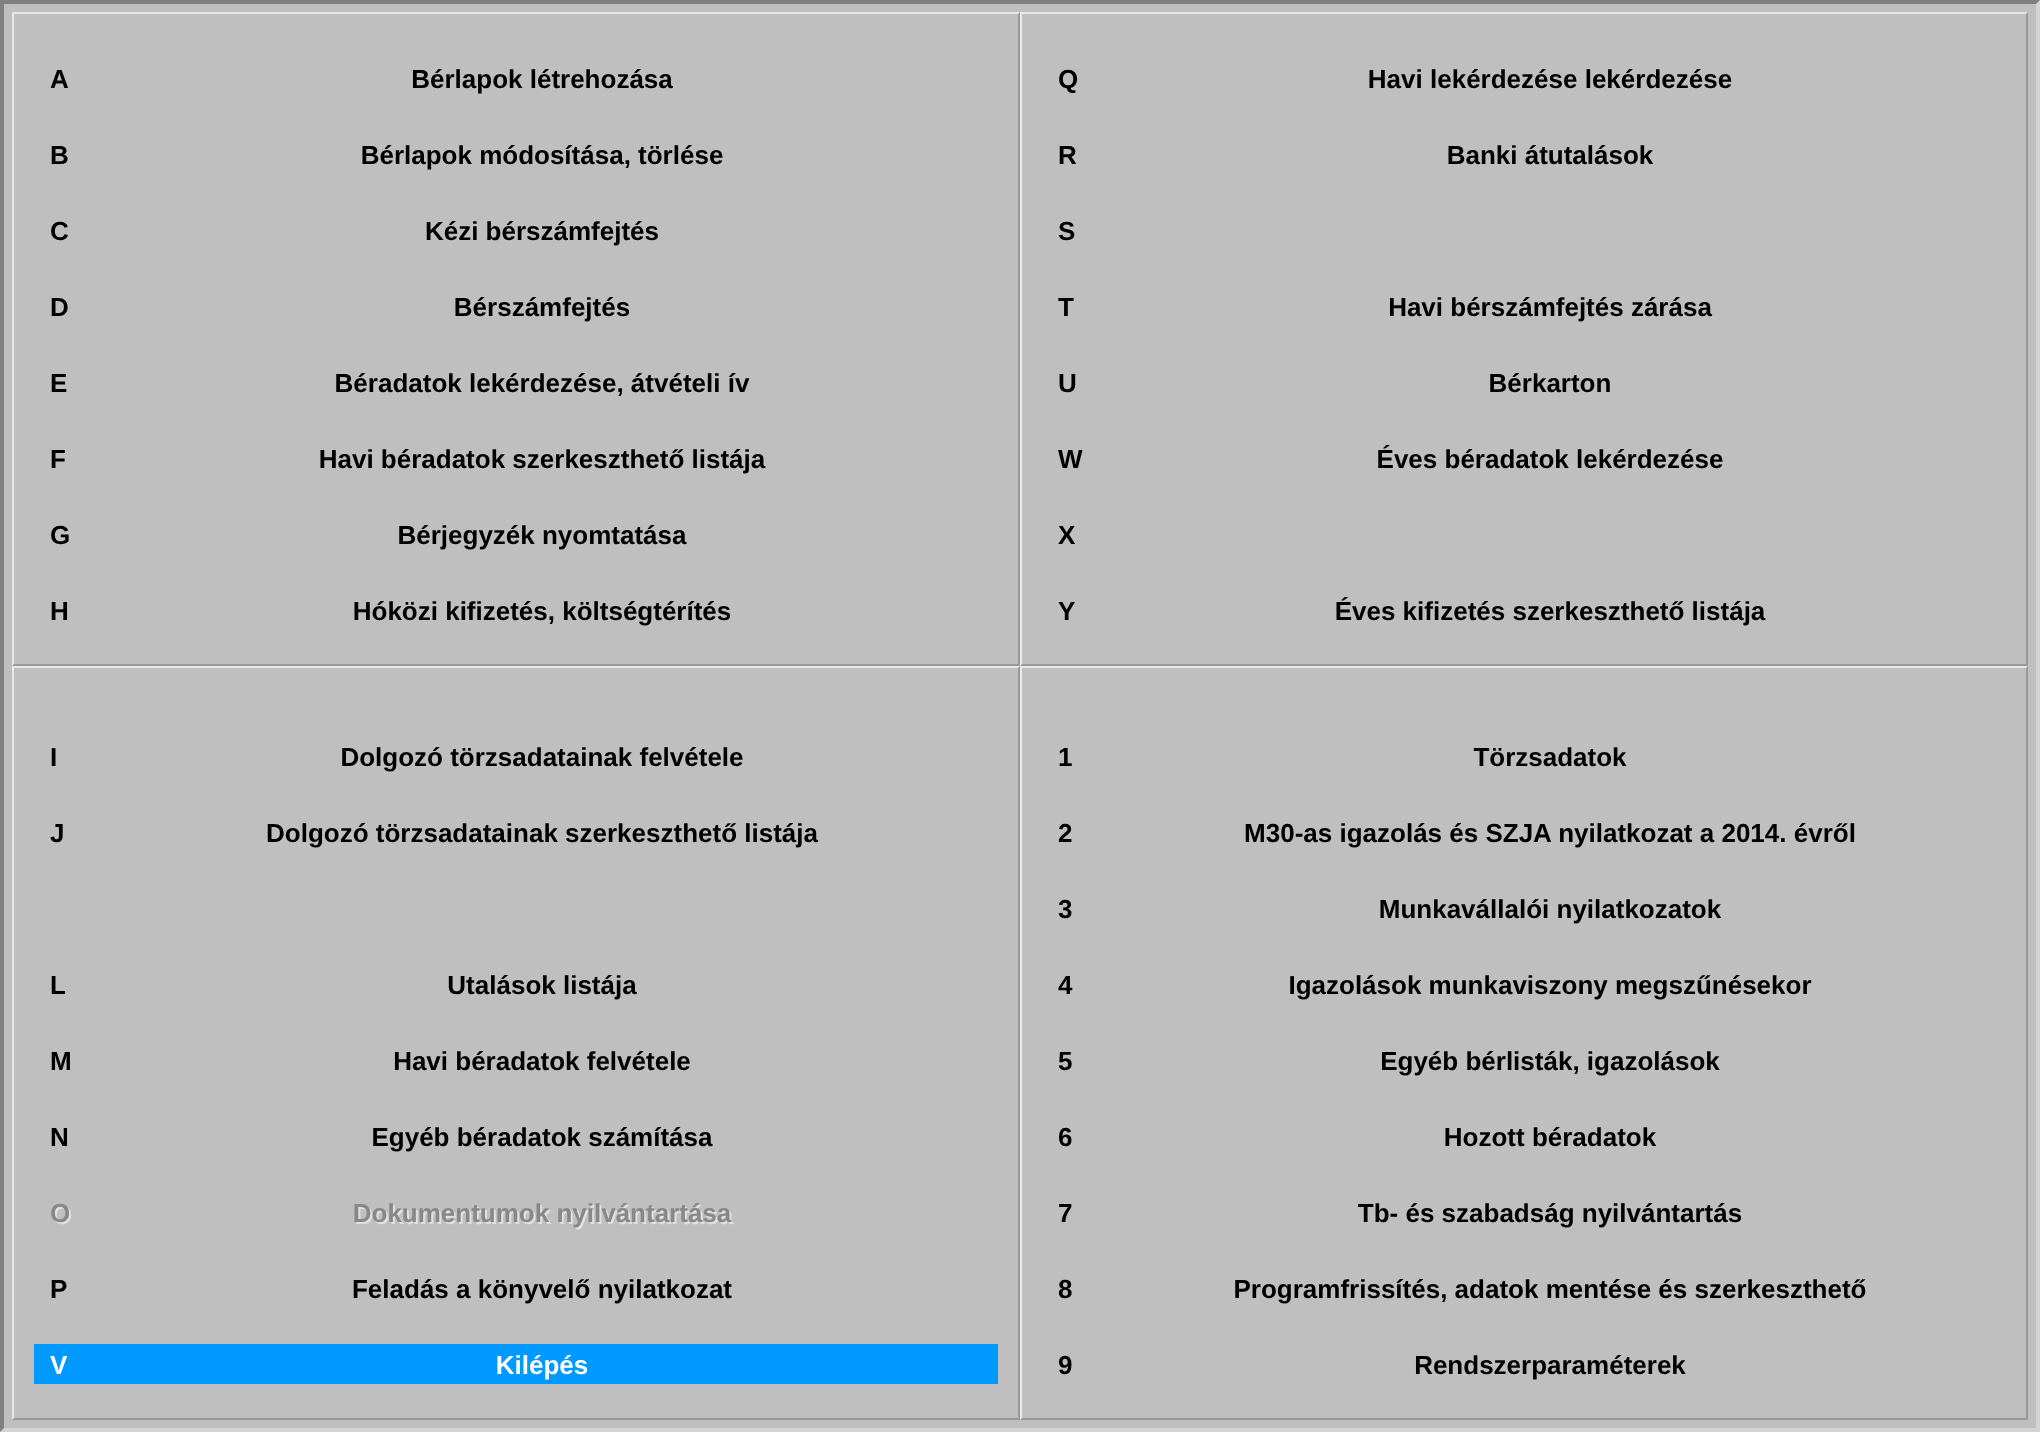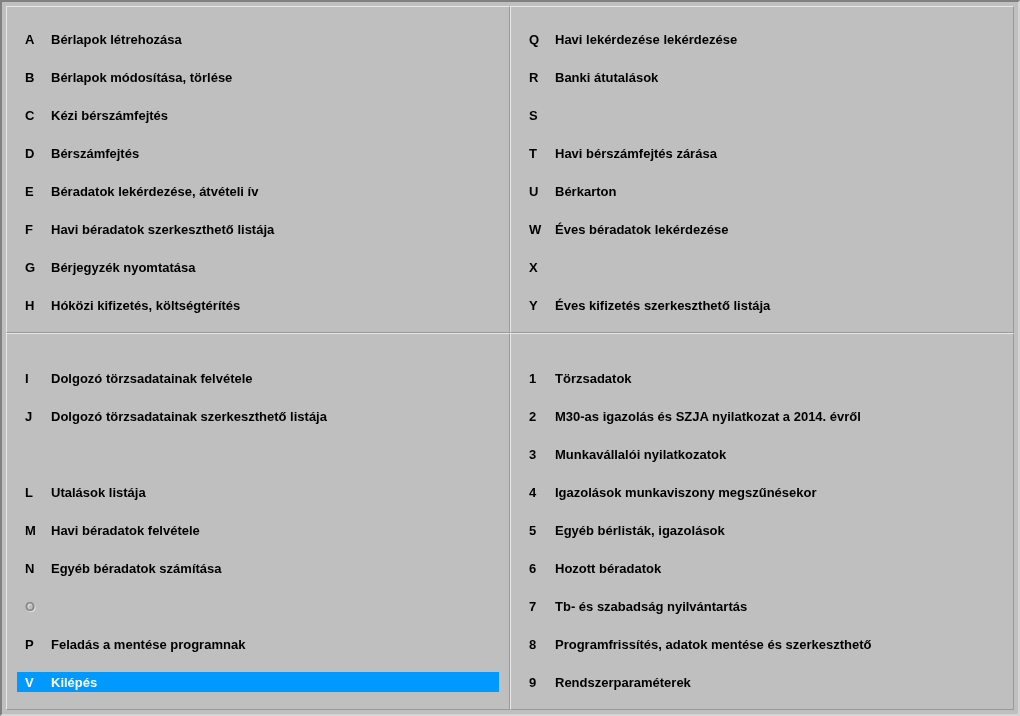--- a/index.html
+++ b/index.html
@@ -49,20 +49,21 @@
     .menu-item.empty {
       cursor: default;
     }
     .menu-item .key {
       display: inline-block;
       width: 26px;
       flex-shrink: 0;
     }
     .menu-item .label {
       flex: 1;
+      text-align: center;
     }
     .menu-item.selected {
       background: #0099ff;
       color: #fff;
     }
     .menu-item.disabled {
       color: #888;
       text-shadow: 1px 1px 0 #e0e0e0;
     }
     .quadrant.top {
@@ -169,24 +170,25 @@
         <div class="menu-item">
           <span class="key">M</span>
           <span class="label">Havi béradatok felvétele</span>
         </div>
         <div class="menu-item">
           <span class="key">N</span>
           <span class="label">Egyéb béradatok számítása</span>
         </div>
         <div class="menu-item disabled">
           <span class="key">O</span>
+          <span class="label">Dokumentumok nyilvántartása</span>
         </div>
         <div class="menu-item">
           <span class="key">P</span>
-          <span class="label">Feladás a mentése programnak</span>
+          <span class="label">Feladás a könyvelő nyilatkozat</span>
         </div>
         <div class="menu-item selected">
           <span class="key">V</span>
           <span class="label">Kilépés</span>
         </div>
       </div>
     <div class="quadrant bottom q4">
         <div class="menu-item">
           <span class="key">1</span>
           <span class="label">Törzsadatok</span>

